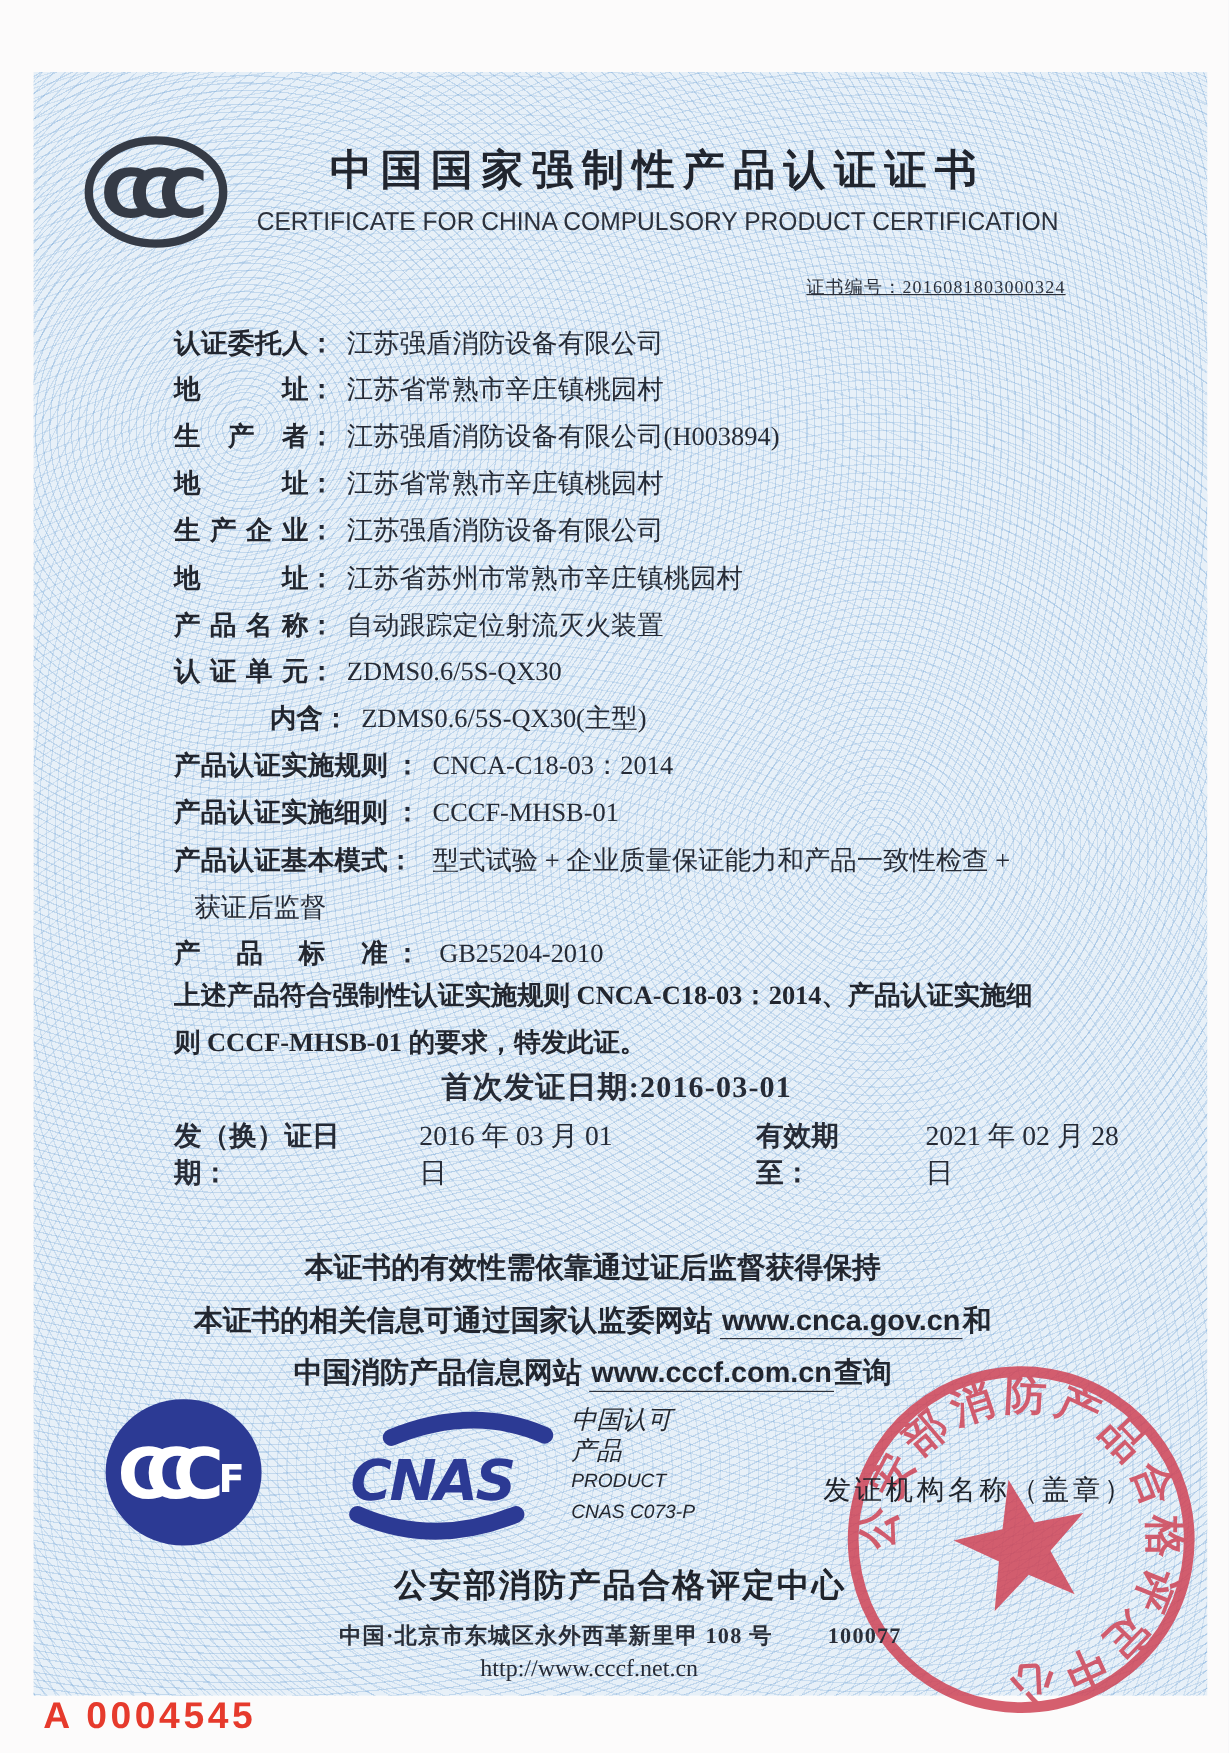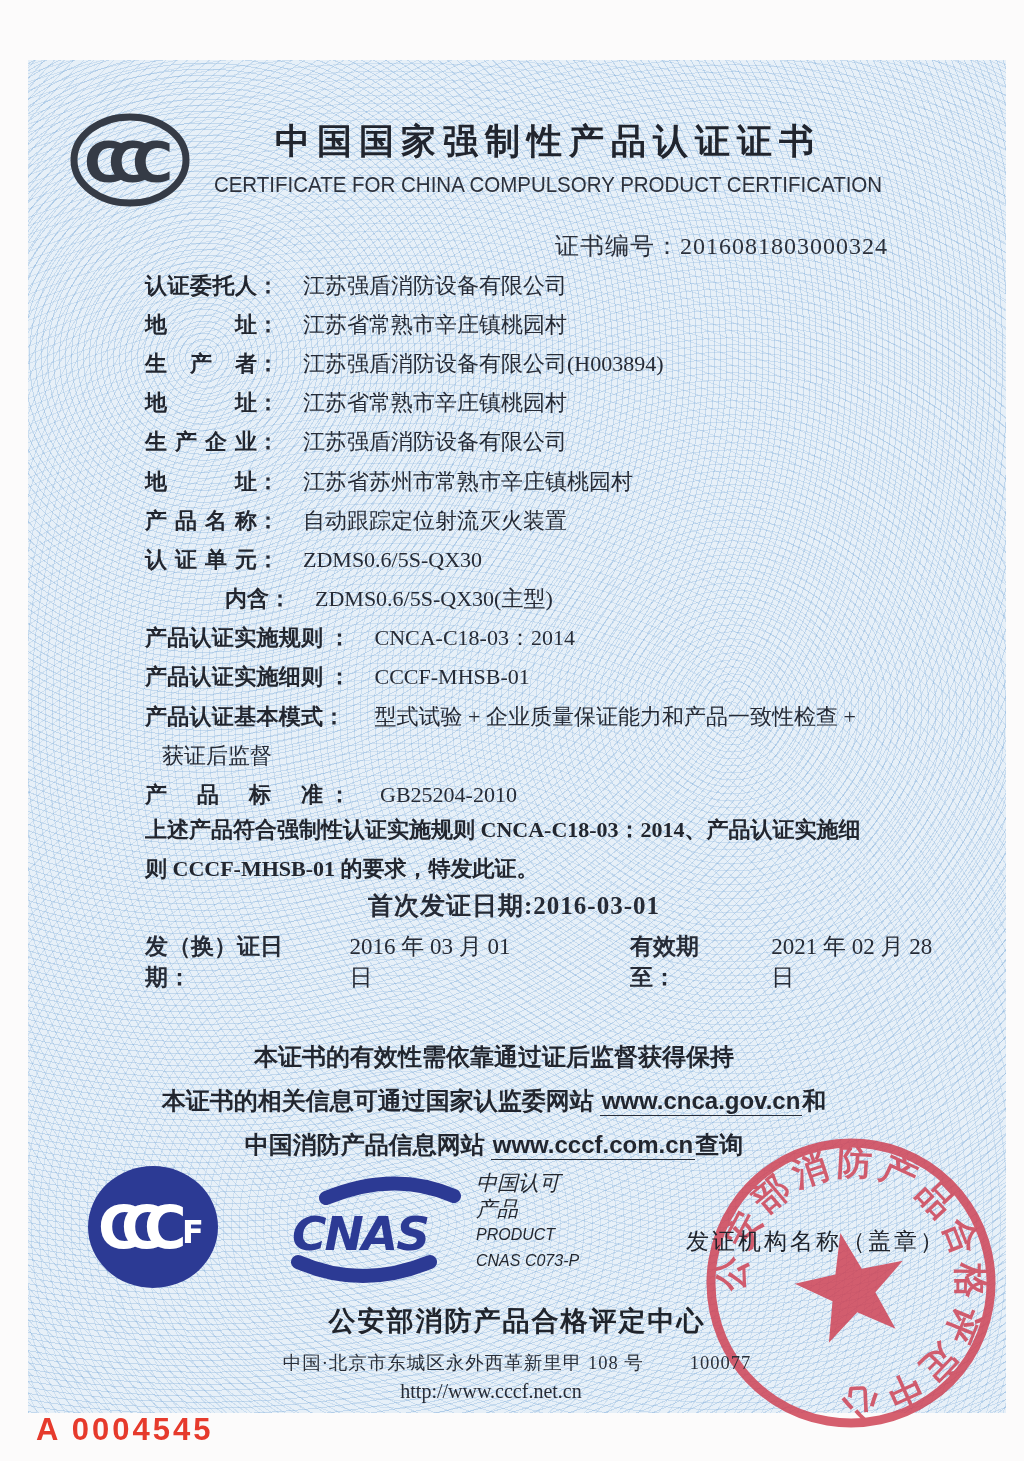--- a/index.html
+++ b/index.html
@@ -15,47 +15,47 @@
     background-color:#e7f0f8;
     background-image:
       repeating-radial-gradient(circle at 18% 22%, rgba(108,160,212,0.30) 0px, rgba(108,160,212,0.30) 1px, transparent 1px, transparent 6px),
       repeating-radial-gradient(circle at 72% 48%, rgba(108,160,212,0.24) 0px, rgba(108,160,212,0.24) 1px, transparent 1px, transparent 7px),
       repeating-radial-gradient(circle at 38% 86%, rgba(108,160,212,0.20) 0px, rgba(108,160,212,0.20) 1px, transparent 1px, transparent 8px);
   }
   .abs{position:absolute;}
   
   .title{left:150px;top:58px;width:740px;text-align:center;font-size:35px;font-weight:700;letter-spacing:7px;color:#21252e;}
   .subtitle{left:110px;top:113px;width:820px;text-align:center;font-size:20.5px;color:#2c313c;font-family:"Liberation Sans","DejaVu Sans",sans-serif;transform:scaleY(1.05);}
-  .certno{left:380px;top:170px;width:480px;text-align:right;font-size:24px;letter-spacing:1px;color:#2b303b;}
+  .certno{left:380px;top:170px;width:480px;text-align:right;font-size:15px;letter-spacing:1px;color:#2b303b;text-decoration:underline;}
   
   .fields{left:117px;top:206px;width:800px;}
   .row{display:flex;height:39.2px;align-items:center;font-size:22px;}
   .lab{font-weight:700;color:#22262f;text-justify:inter-character;}
   .w5{width:112px;text-align:justify;text-align-last:justify;}
   .w8{width:178px;text-align:justify;text-align-last:justify;}
   .colon{font-weight:700;white-space:pre;}
-  .val{margin-left:24px;white-space:pre;}
+  .val{margin-left:10px;white-space:pre;}
   .indent{margin-left:80px;text-align:center;}
   .statement{left:117px;top:750px;width:790px;font-size:22px;font-weight:700;line-height:39px;color:#22262f;}
   .firstissue{left:340px;top:829px;font-size:25px;font-weight:700;letter-spacing:1px;}
   .issuerow{left:117px;top:871px;width:800px;font-size:23px;display:flex;gap:36px;}
   .issuerow .b{font-weight:700;}
   .issuerow .gap{width:38px;}
   
   .notices{left:0;top:976px;width:932px;text-align:center;font-size:24px;font-weight:600;line-height:43px;color:#22262f;}
   .u{border-bottom:1.6px solid #2a2f3a;padding:0 2px 1px 2px;font-family:"Liberation Sans","DejaVu Sans",sans-serif;font-weight:600;margin-top:44px;}
   
   .acc-text{left:448px;top:1110px;width:220px;font-size:21px;line-height:26px;color:#23272f;font-style:italic;}
   .acc-text .en{font-family:"Liberation Sans","DejaVu Sans",sans-serif;font-size:16px;}
   
   .seal{left:668px;top:1068px;width:310px;height:310px;transform:rotate(-12deg);opacity:0.85;}
   .seal-caption{left:658px;top:1166px;font-size:23px;letter-spacing:3px;color:#20242c;z-index:5;}
   
   .org{left:0;top:1243px;width:978px;text-align:center;font-size:27px;font-weight:700;letter-spacing:2px;color:#20242c;}
-  .address{left:0;top:1290px;width:978px;text-align:center;font-size:18.5px;color:#2a2f39;letter-spacing:1px;}
+  .address{left:0;top:1290px;width:978px;text-align:center;font-size:18.5px;color:#2a2f39;letter-spacing:1px;font-weight:bold;}
   .address .pc{margin-left:46px;}
   .url{left:0;top:1320px;width:926px;text-align:center;font-size:20px;color:#262b36;}
   .serial{position:absolute;left:36px;top:1412px;font-size:31px;font-weight:700;color:#e63a2c;letter-spacing:3px;font-family:"Liberation Sans","DejaVu Sans",sans-serif;}
 </style>
 </head>
 <body>
 
 <div class="paper">
 
   <svg class="abs" style="left:40px;top:52px;" width="124" height="96" viewBox="0 0 124 96">

